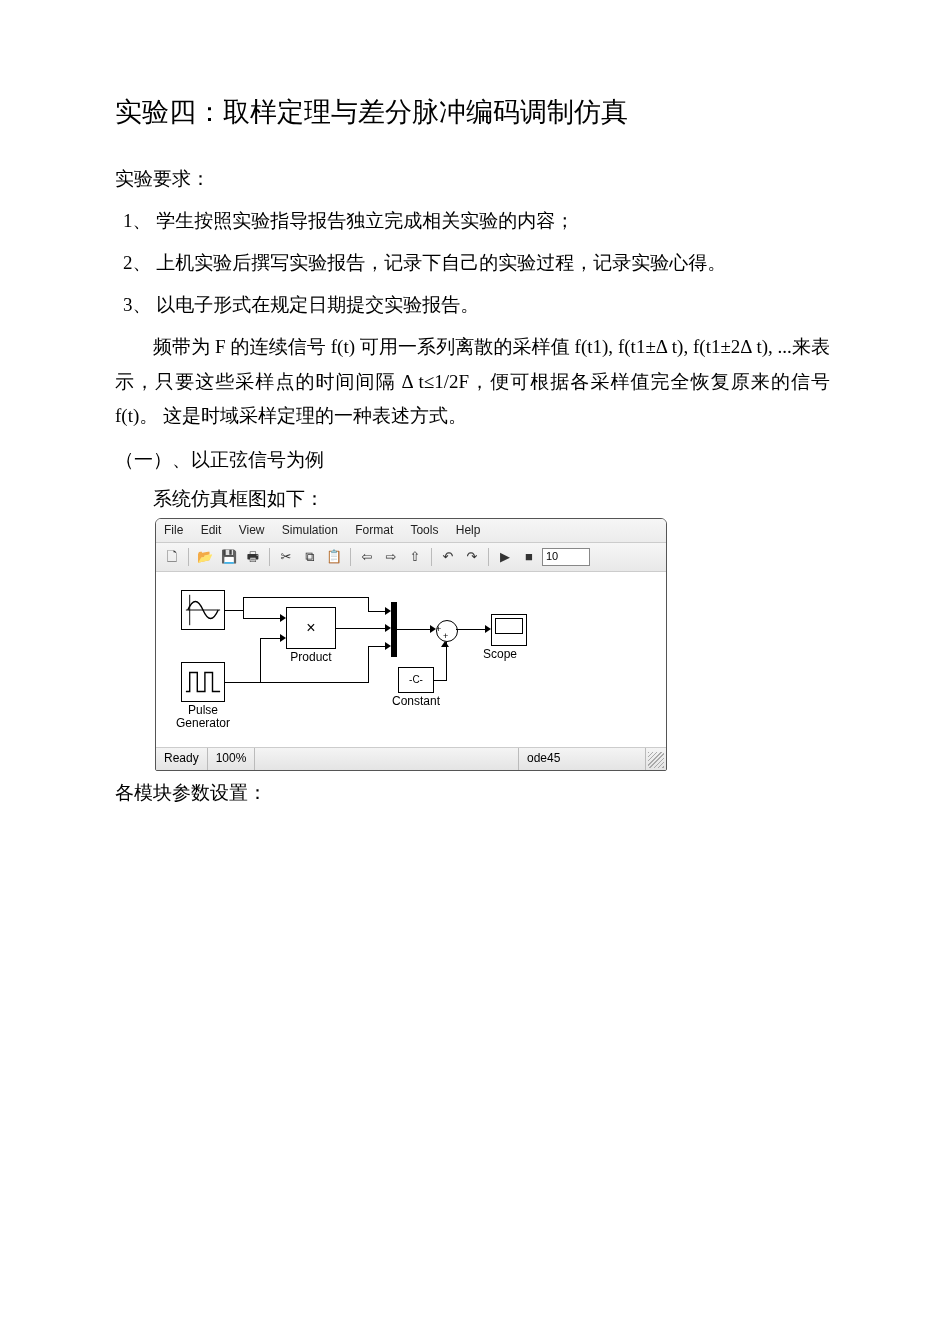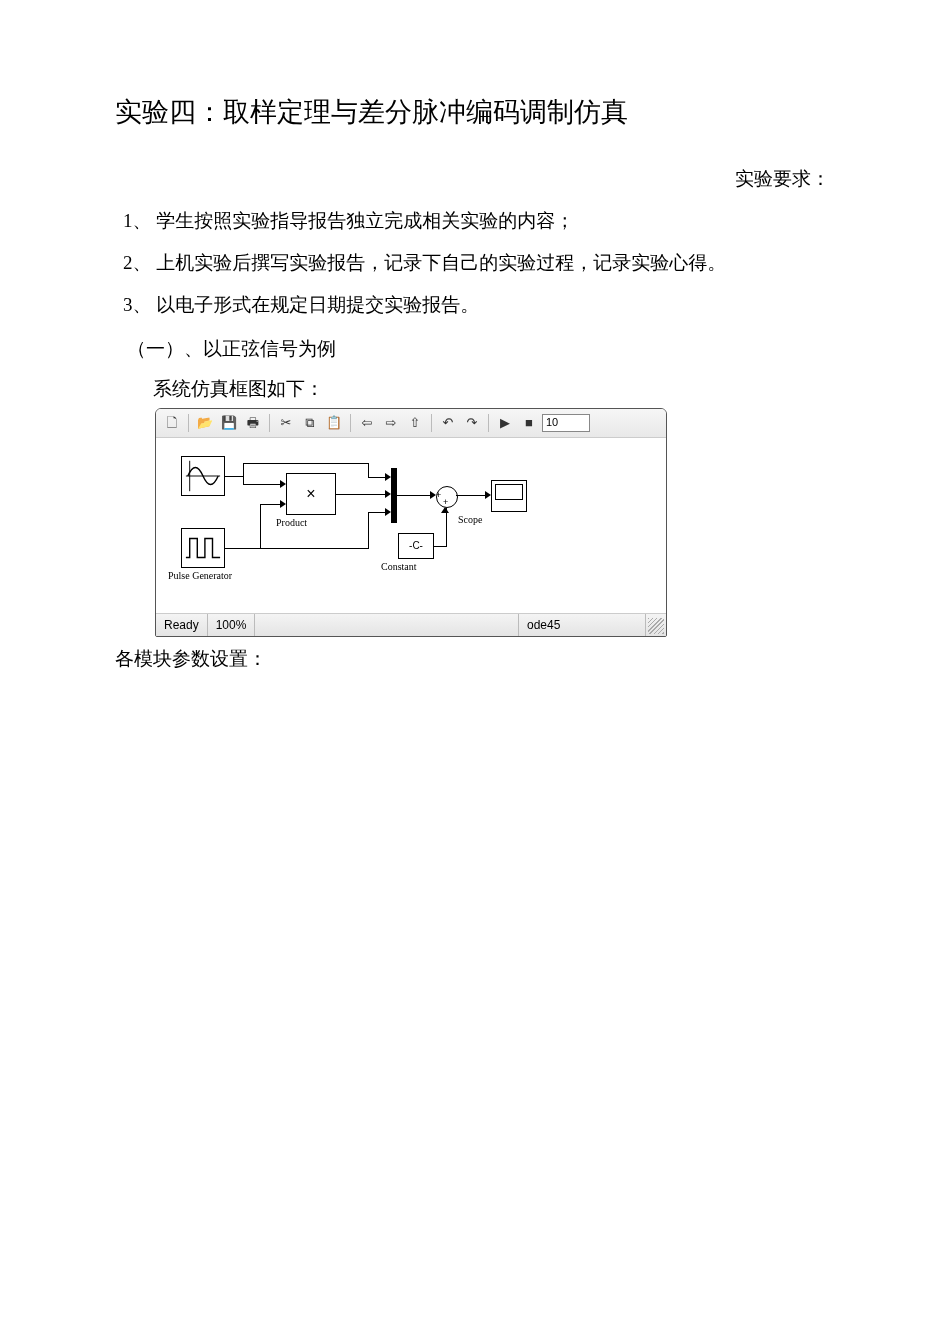--- a/index.html
+++ b/index.html
@@ -18,31 +18,31 @@
     font-size: 19px;
     line-height: 1.8;
   }
   .doc-title {
     text-align: left;
     font-size: 27px;
     font-weight: 400;
     margin: 0 0 25px 0;
     font-family: "SimSun", serif;
   }
-  .requirements-heading { margin: 0 0 5px 0; text-align: right; }
+  .requirements-heading { margin: 0 0 5px 0; }
   .req-line { margin: 8px; }
   .guide-title {
     text-align: center;
     font-size: 25px;
     margin: 60px 0 20px 0;
     font-weight: 400;
   }
   .section-heading { margin: 0 0 5px 0; }
   .para { margin: 0 0 10px 0; text-align: justify; text-indent: 2em; }
-  .subsection { margin: 10px 0 5px 12px; }
+  .subsection { margin: 10px 0 5px 0; }
   .fig-caption-line { text-indent: 2em; margin: 5px 0 2px 0; }
   .ending-line { margin: 5px 0 0 0; }
 
   
   .sim-window {
     width: 510px;
     margin: 2px 0 0 40px;
     border: 1px solid #555;
     border-radius: 6px 6px 2px 2px;
     overflow: hidden;
@@ -117,26 +117,27 @@
     position: relative;
   }
   .blk {
     position: absolute;
     border: 1px solid #000;
     background: #fff;
     box-sizing: border-box;
   }
   .blk-label {
     position: absolute;
-    font-size: 10px;
+    font-size: 12px;
     color: #000;
+    text-align: center;
     width: 70px;
     transform: translateX(-50%);
     line-height: 1.1;
-    font-family: Liberation Serif, serif;
+    font-family: Liberation Sans, sans-serif;
   }
   .wire { position: absolute; background: #000; }
   .arrow-r {
     position: absolute; width: 0; height: 0;
     border-top: 4px solid transparent;
     border-bottom: 4px solid transparent;
     border-left: 6px solid #000;
   }
   
   .sine-svg { width: 100%; height: 100%; }
@@ -178,26 +179,36 @@
 
   <h1 class="doc-title">实验四：取样定理与差分脉冲编码调制仿真</h1>
 
   <p class="requirements-heading">实验要求：</p>
   <p class="req-line">1、 学生按照实验指导报告独立完成相关实验的内容；</p>
   <p class="req-line">2、 上机实验后撰写实验报告，记录下自己的实验过程，记录实验心得。</p>
   <p class="req-line">3、 以电子形式在规定日期提交实验报告。</p>
 
 
 
+  <p class="para">频带为 F 的连续信号 f(t) 可用一系列离散的采样值 f(t1), f(t1±Δ t), f(t1±2Δ t), ...来表示，只要这些采样点的时间间隔 Δ t≤1/2F，便可根据各采样值完全恢复原来的信号 f(t)。 这是时域采样定理的一种表述方式。</p>
 
   <p class="subsection">（一）、以正弦信号为例</p>
   <p class="fig-caption-line">系统仿真框图如下：</p>
 
   <div class="sim-window">
 
+    <div class="menubar">
+      <span>File</span>
+      <span>Edit</span>
+      <span>View</span>
+      <span>Simulation</span>
+      <span>Format</span>
+      <span>Tools</span>
+      <span>Help</span>
+    </div>
 
     <div class="toolbar">
       <span class="tb-btn">🗋</span>
       <span class="tb-sep"></span>
       <span class="tb-btn" style="color:#b8860b">📂</span>
       <span class="tb-btn">💾</span>
       <span class="tb-btn">🖶</span>
       <span class="tb-sep"></span>
       <span class="tb-btn">✂</span>
       <span class="tb-btn">⧉</span>
@@ -246,21 +257,21 @@
       </div>
 
       <div class="blk" style="left:242px; top:95px; width:36px; height:26px; display:flex; align-items:center; justify-content:center; font-size:10px;">
         <span>-C-</span>
       </div>
       <div class="blk-label" style="left:260px; top:123px;">Constant</div>
 
       <div class="blk" style="left:335px; top:42px; width:36px; height:32px;">
         <div style="margin:3px; height:14px; border:1px solid #000; background:#fff;"></div>
       </div>
-      <div class="blk-label" style="left:337px; top:76px;">Scope</div>
+      <div class="blk-label" style="left:344px; top:76px;">Scope</div>
 
       <div class="wire" style="left:69px; top:38px; width:18px; height:1px;"></div>
       <div class="wire" style="left:87px; top:38px; width:1px; height:8px;"></div>
       <div class="wire" style="left:87px; top:46px; width:37px; height:1px;"></div>
       <div class="arrow-r" style="left:124px; top:42px;"></div>
 
       <div class="wire" style="left:69px; top:110px; width:35px; height:1px;"></div>
       <div class="wire" style="left:104px; top:66px; width:1px; height:45px;"></div>
       <div class="wire" style="left:104px; top:66px; width:20px; height:1px;"></div>
       <div class="arrow-r" style="left:124px; top:62px;"></div>

